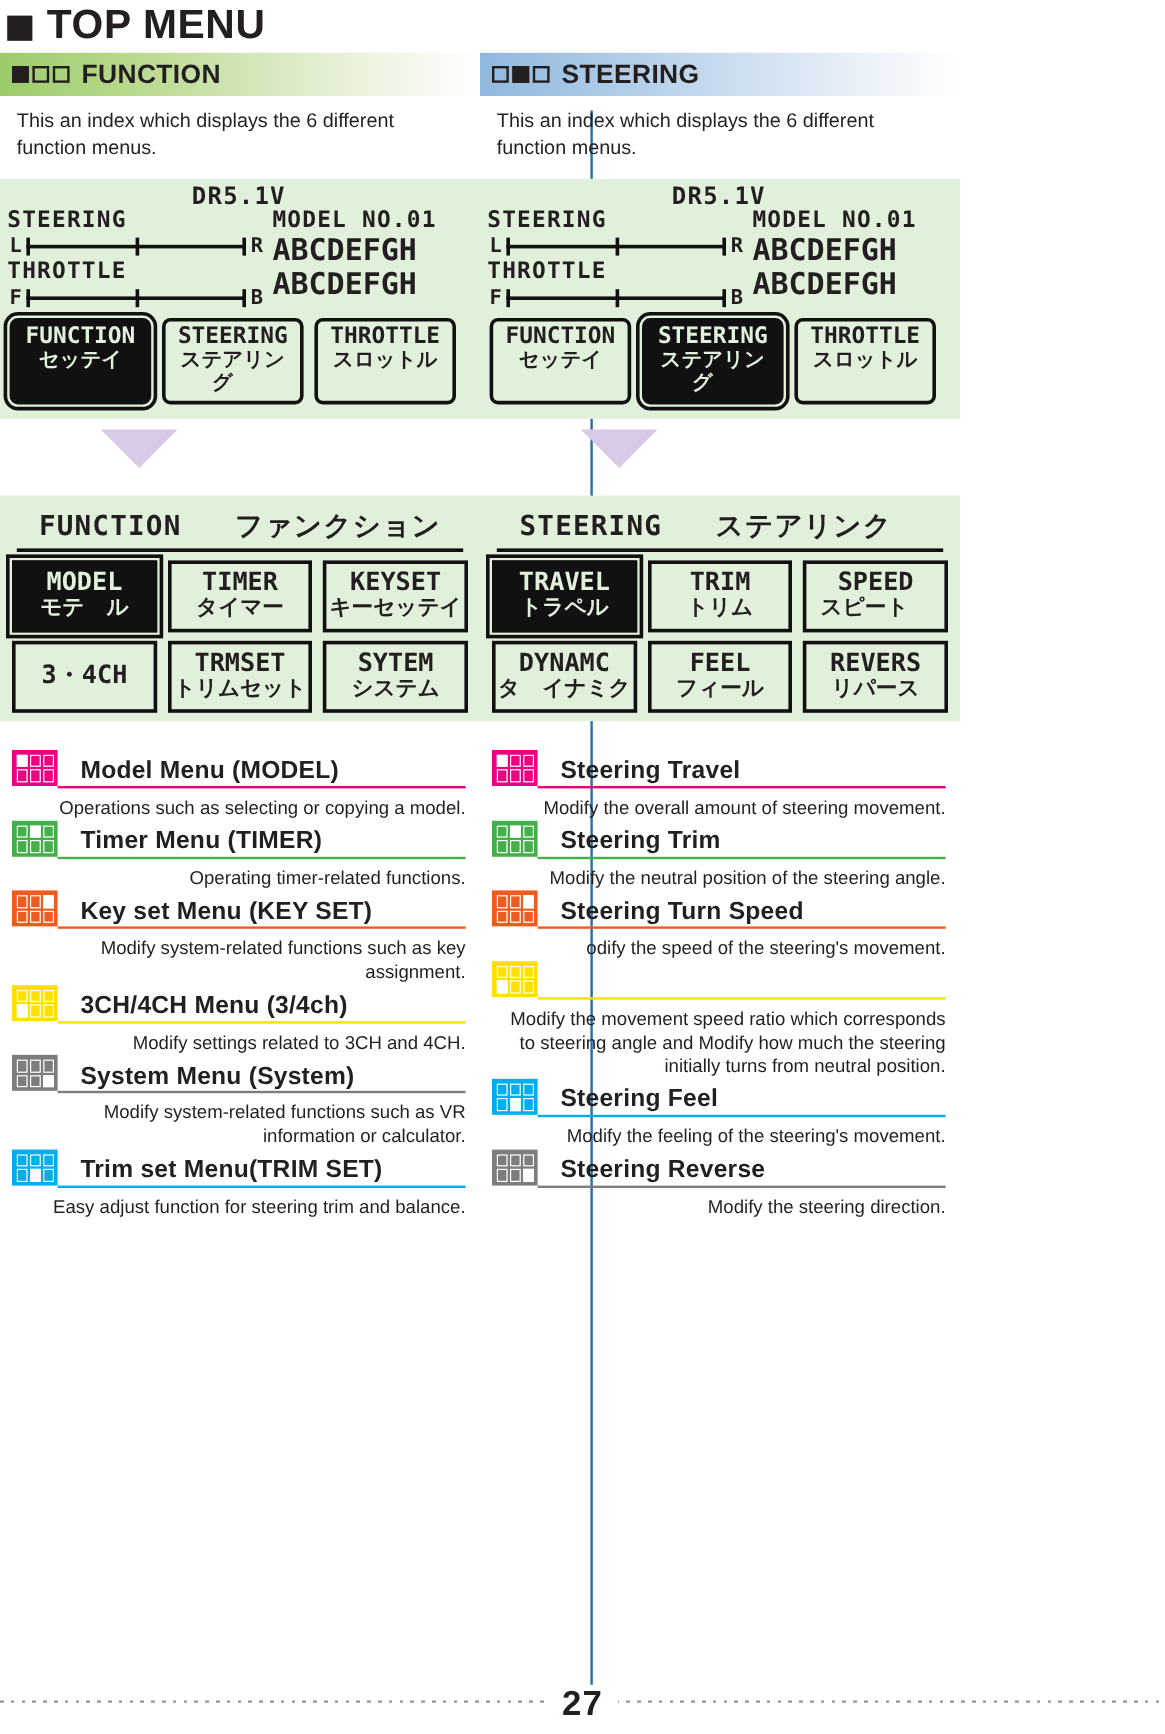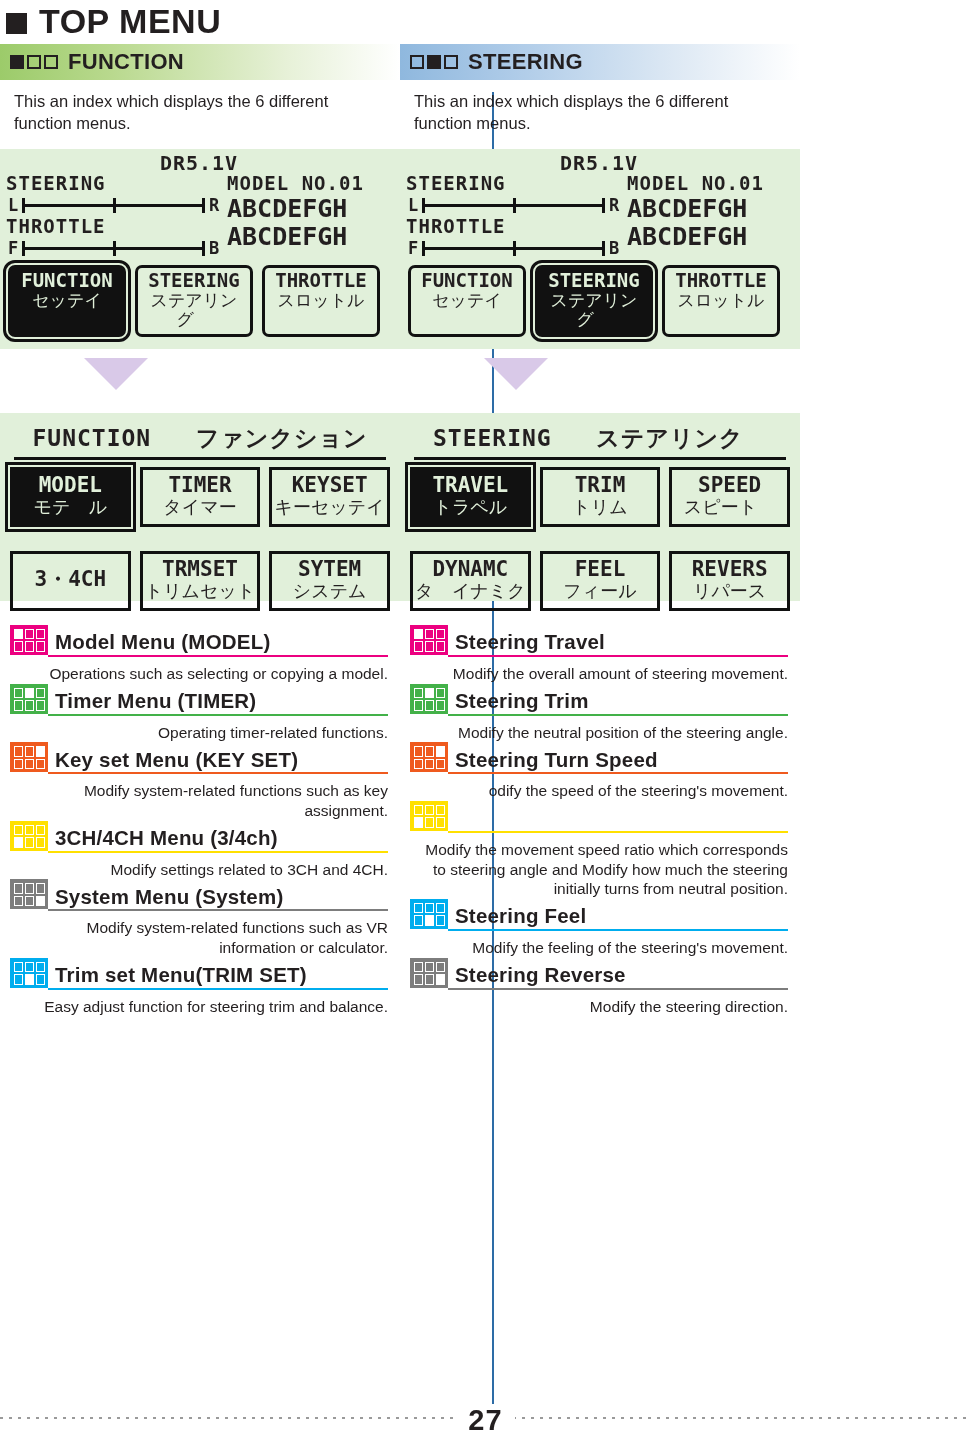--- a/index.html
+++ b/index.html
@@ -80,44 +80,44 @@
   .bar .tick.c { left: 50%; margin-left: -1px; }
   .bar .tick.r { right: 0; }
 
   .btnrow { display: flex; gap: 9px; margin-top: 6px; padding-left: 2px; }
   .lcdbtn {
     width: 118px; border: 3px solid #111; border-radius: 7px;
     text-align: center; padding: 2px 0 4px 0; background: #e1f0da;
   }
   .lcdbtn.sel { background: #111; color: #e1f0da; outline: 3px solid #111; outline-offset: 2px; }
   .lcdbtn .en { font-size: 19px; font-weight: bold; letter-spacing: 0px; line-height: 1.1; }
-  .lcdbtn .jp { font-size: 17px; font-weight: normal; line-height: 1.15; text-align: center; }
+  .lcdbtn .jp { font-size: 17px; font-weight: bold; line-height: 1.15; text-align: center; }
 
   .arrow-wrap { height: 50px; display: flex; align-items: center; padding-left: 84px; }
   .arrow {
     width: 0; height: 0; border-left: 32px solid transparent;
     border-right: 32px solid transparent; border-top: 32px solid #d9c9e8;
   }
 
   .lcd2 .title { text-align: center; font-size: 23px; font-weight: bold; letter-spacing: 1px; }
   .lcd2 .hr { height: 3px; background: #111; margin: 3px 4px 7px 4px; }
-  .grid6 { display: grid; grid-template-columns: repeat(3, 1fr); gap: 24px 9px; }
+  .grid6 { display: grid; grid-template-columns: repeat(3, 1fr); gap: 7px 9px; }
   .gbtn {
     border: 3px solid #111; text-align: center; padding: 1px 0 3px 0;
     min-height: 60px; display: flex; flex-direction: column; justify-content: center;
   }
   .gbtn.sel { background: #111; color: #e1f0da; outline: 3px solid #111; outline-offset: 2px; }
   .gbtn .en { font-size: 21px; font-weight: bold; line-height: 1.08; }
-  .gbtn .jp { font-size: 18px; font-weight: normal; line-height: 1.12; }
+  .gbtn .jp { font-size: 18px; font-weight: bold; line-height: 1.12; }
   .gbtn .solo { font-size: 21px; font-weight: bold; line-height: 1.1; }
 
   
   .entries { margin-top: 24px; }
   .entry { margin: 0 12px 0 10px; }
-  .entry-head { display: flex; align-items: flex-end; }
+  .entry-head { display: flex; align-items: flex-end; gap: 12px; }
   .icon {
     width: 38px; height: 30px; flex: none;
     display: grid; grid-template-columns: repeat(3, 1fr); grid-template-rows: repeat(2, 1fr);
     gap: 2px; padding: 4px 3px 3px 4px;
   }
   .cell { border: 1.6px solid #ffffff; background: transparent; }
   .cell.fill { background: #ffffff; border-color: #ffffff; }
   .entry-title {
     font-size: 20.5px; font-weight: bold; letter-spacing: 0.2px;
     line-height: 1.05; padding-left: 7px; padding-bottom: 2px; flex: 1;

